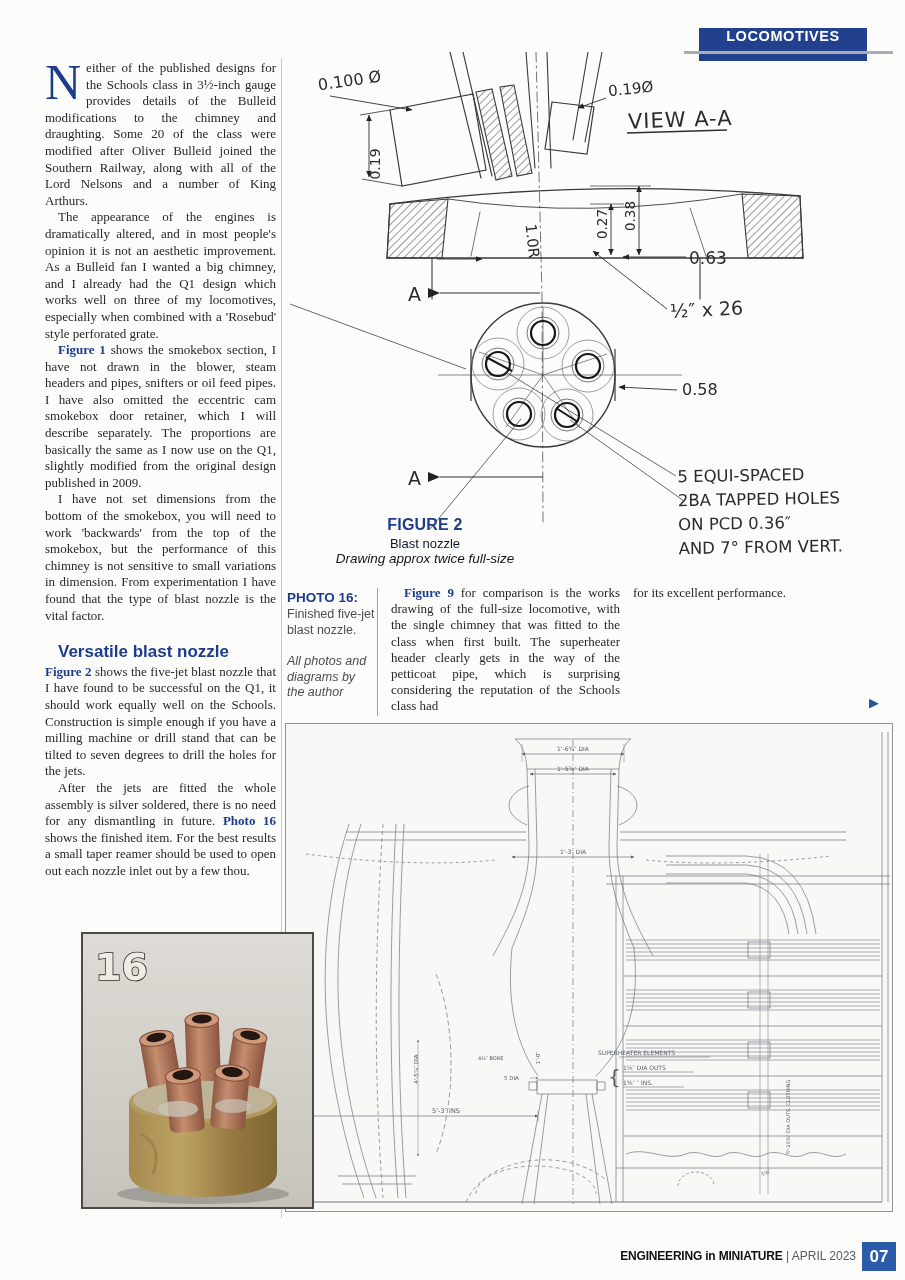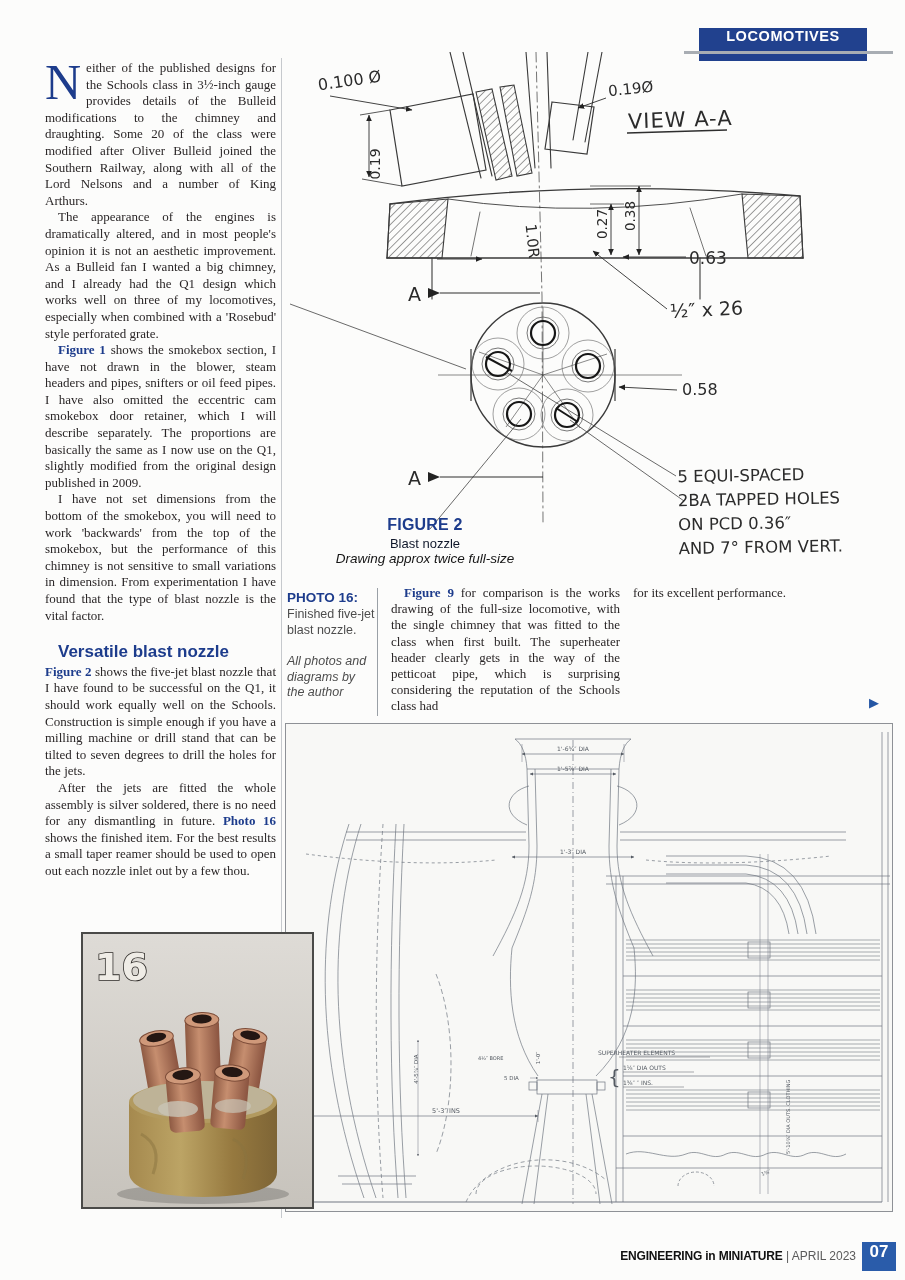--- a/index.html
+++ b/index.html
@@ -66,21 +66,21 @@
 
   
   .f-site { position:absolute; left:45px; top:1247px; font-family:Liberation Serif, serif;
             font-weight:bold; font-size:12px; letter-spacing:-.2px; color:#a16207;margin-top:33px; }
   .f-mag { position:absolute; right:49px; top:1249px; font-family:"Liberation Sans",sans-serif;
            font-size:12px; color:#111; white-space:nowrap; }
   .f-mag .b { font-weight:bold; letter-spacing:-.2px; }
   .f-mag .iss { color:#5a5a5a; }
   .f-page { position:absolute; left:862px; top:1242px; width:34px; height:29px; background:#2a5caa;
             color:#fff; font-family:"Liberation Sans",sans-serif; font-weight:bold; font-size:17px;
-            display:flex; align-items:flex-start; justify-content:center; }
+            display:flex; align-items:center; justify-content:center; }
 
   .hw { font-family:"DejaVu Sans",sans-serif; fill:#2b2b2b; }
   .f3t { font-family:"DejaVu Sans",sans-serif; fill:#555b63; }
 </style>
 </head>
 <body>
 
 <div class="page">
 
   <div class="badge">

